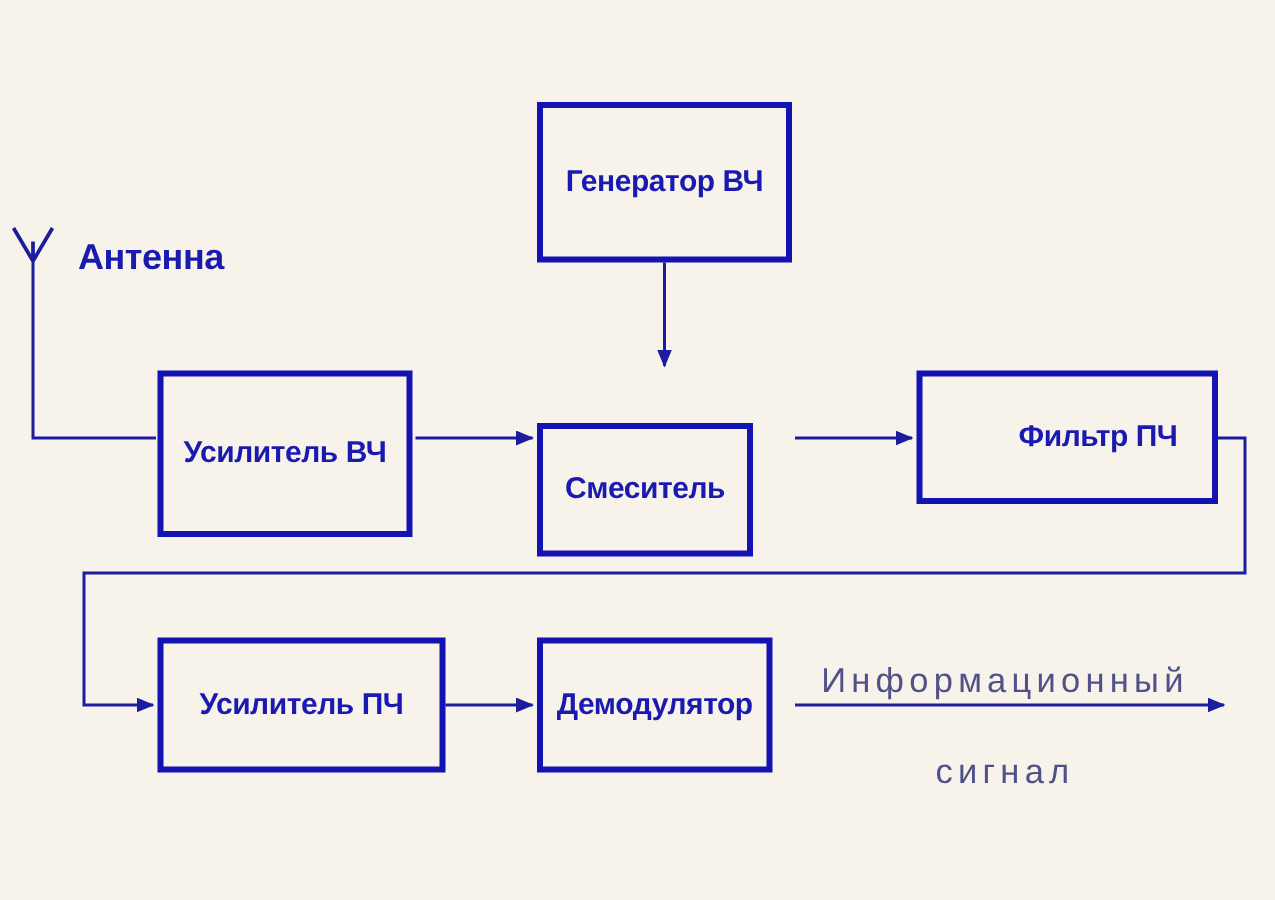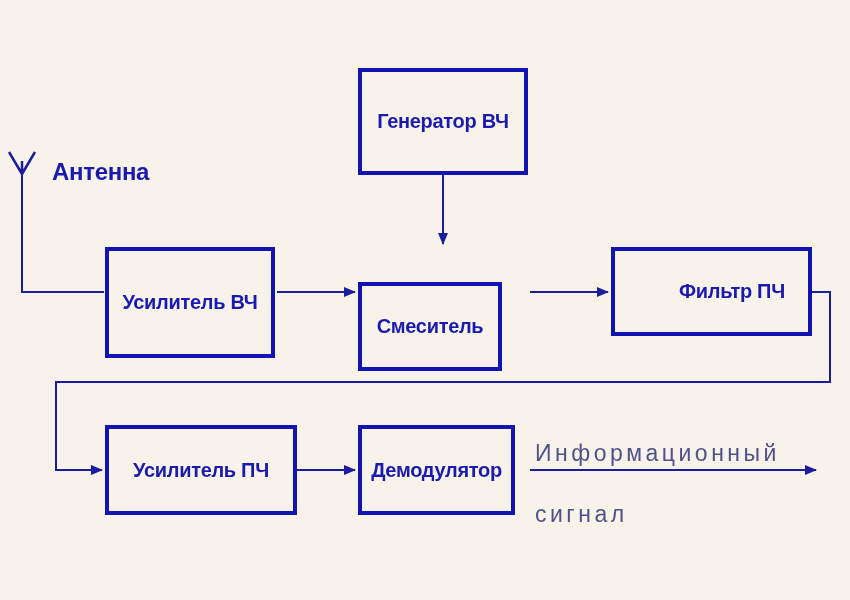--- a/index.html
+++ b/index.html
@@ -61,20 +61,21 @@
     left: 52px; top: 158px;
     color: var(--box-text);
     font-weight: bold;
     font-size: 24px;
     letter-spacing: -0.3px;
   }
   .output-label {
     position: absolute;
     left: 535px;
     width: 270px;
+    text-align: center;
     color: var(--output-label);
     font-weight: 300;
     font-size: 23px;
     letter-spacing: 3.5px;
   }
   #output-label-line1 { top: 440px; }
   #output-label-line2 { top: 501px; }
 </style>
 </head>
 <body>

